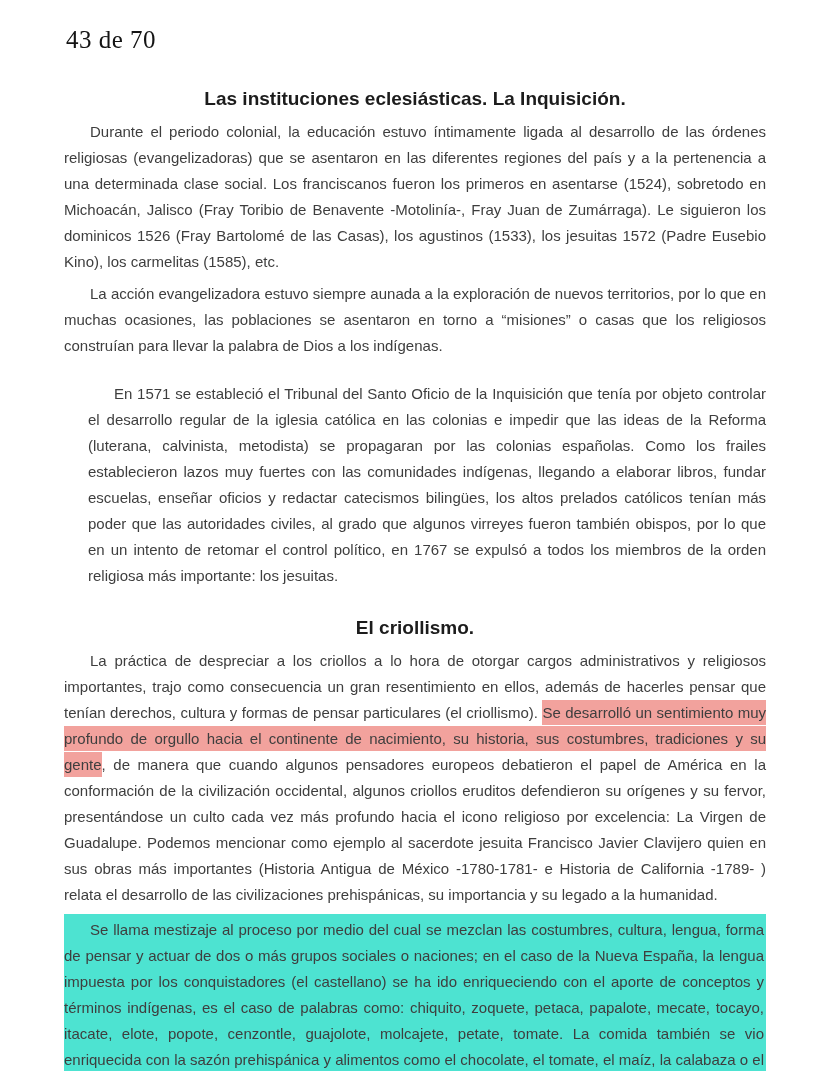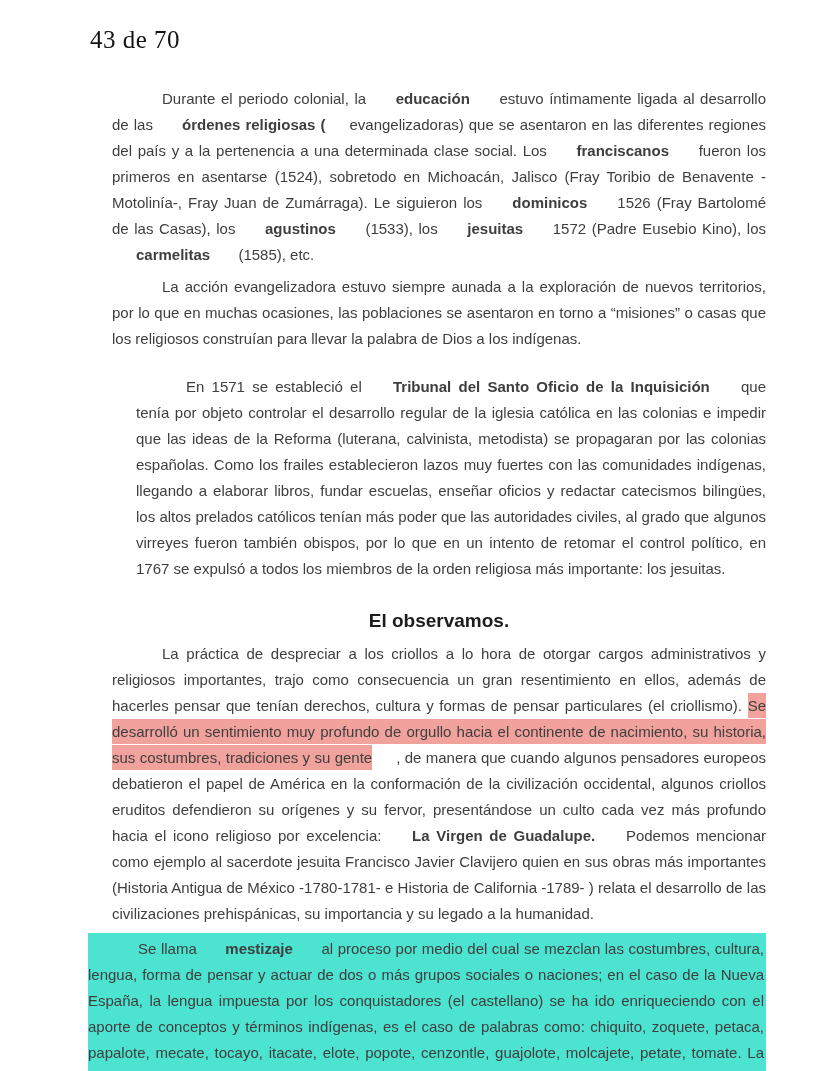--- a/index.html
+++ b/index.html
@@ -1,15 +1,15 @@
 <!DOCTYPE html>
 <html style="--hl-pink: #f2a29d; --hl-teal: #4de3d1;"><head>
 <meta charset="utf-8">
 <style>
-  * { box-sizing: border-box; padding-left: 24px; }
+  * { box-sizing: border-box; }
   html, body { margin: 0; padding: 0; }
   body {
     width: 828px;
     height: 1071px;
     background: #ffffff;
     font-family: "Liberation Sans", sans-serif;
     overflow: hidden;
   }
   .page {
     position: relative;
@@ -45,36 +45,37 @@
   .section-heading.gap-before { margin-top: 26px; }
   .para {
     margin: 0 0 6px 0;
     font-size: 15px;
     line-height: 26px;
     text-align: justify;
     text-indent: 26px;
     color: #3e3e3e;
   }
   .para.gap-large { margin-top: 22px; margin-left: 24px; }
-  .bold { font-weight: bold; }
+  .bold { font-weight: normal; }
   .hl-pink {
     background: var(--hl-pink, #f2a29d);
     padding: 4px 0;
   }
   .block-teal {
     background: var(--hl-teal, #4de3d1);
     padding: 3px 2px 3px 0;
   }
 </style>
 </head>
 <body>
 
 <div class="page">
   <div class="page-indicator">43 de 70</div>
   <div class="document-body">
+      <h2 class="section-heading">Las instituciones eclesiásticas. La Inquisición.</h2>
       <p class="para"><span>Durante el periodo colonial, la </span><span class="bold">educación</span><span> estuvo íntimamente ligada al desarrollo de las </span><span class="bold">órdenes religiosas (</span><span>evangelizadoras) que se asentaron en las diferentes regiones del país y a la pertenencia a una determinada clase social. Los </span><span class="bold">franciscanos</span><span> fueron los primeros en asentarse (1524), sobretodo en Michoacán, Jalisco (Fray Toribio de Benavente -Motolinía-, Fray Juan de Zumárraga). Le siguieron los </span><span class="bold">dominicos</span><span> 1526 (Fray Bartolomé de las Casas), los </span><span class="bold">agustinos</span><span> (1533), los </span><span class="bold">jesuitas</span><span> 1572 (Padre Eusebio Kino), los </span><span class="bold">carmelitas</span><span> (1585), etc.</span></p>
       <p class="para"><span>La acción evangelizadora estuvo siempre aunada a la exploración de nuevos territorios, por lo que en muchas ocasiones, las poblaciones se asentaron en torno a “misiones” o casas que los religiosos construían para llevar la palabra de Dios a los indígenas.</span></p>
       <p class="para gap-large"><span>En 1571 se estableció el </span><span class="bold">Tribunal del Santo Oficio de la Inquisición</span><span> que tenía por objeto controlar el desarrollo regular de la iglesia católica en las colonias e impedir que las ideas de la Reforma (luterana, calvinista, metodista) se propagaran por las colonias españolas. Como los frailes establecieron lazos muy fuertes con las comunidades indígenas, llegando a elaborar libros, fundar escuelas, enseñar oficios y redactar catecismos bilingües, los altos prelados católicos tenían más poder que las autoridades civiles, al grado que algunos virreyes fueron también obispos, por lo que en un intento de retomar el control político, en 1767 se expulsó a todos los miembros de la orden religiosa más importante: los jesuitas.</span></p>
-      <h2 class="section-heading gap-before">El observamos.</h2>
+      <h2 class="section-heading gap-before">El criollismo.</h2>
       <p class="para"><span>La práctica de despreciar a los criollos a lo hora de otorgar cargos administrativos y religiosos importantes, trajo como consecuencia un gran resentimiento en ellos, además de hacerles pensar que tenían derechos, cultura y formas de pensar particulares (el criollismo). </span><span class="hl-pink">Se desarrolló un sentimiento muy profundo de orgullo hacia el continente de nacimiento, su historia, sus costumbres, tradiciones y su gente</span><span>, de manera que cuando algunos pensadores europeos debatieron el papel de América en la conformación de la civilización occidental, algunos criollos eruditos defendieron su orígenes y su fervor, presentándose un culto cada vez más profundo hacia el icono religioso por excelencia: </span><span class="bold">La Virgen de Guadalupe.</span><span> Podemos mencionar como ejemplo al sacerdote jesuita Francisco Javier Clavijero quien en sus obras más importantes (Historia Antigua de México -1780-1781- e Historia de California -1789- ) relata el desarrollo de las civilizaciones prehispánicas, su importancia y su legado a la humanidad.</span></p>
       <p class="para block-teal"><span>Se llama </span><span class="bold">mestizaje</span><span> al proceso por medio del cual se mezclan las costumbres, cultura, lengua, forma de pensar y actuar de dos o más grupos sociales o naciones; en el caso de la Nueva España, la lengua impuesta por los conquistadores (el castellano) se ha ido enriqueciendo con el aporte de conceptos y términos indígenas, es el caso de palabras como: chiquito, zoquete, petaca, papalote, mecate, tocayo, itacate, elote, popote, cenzontle, guajolote, molcajete, petate, tomate. La comida también se vio enriquecida con la sazón prehispánica y alimentos como el chocolate, el tomate, el maíz, la calabaza o el guajolote. Las costumbres también se fusionaron y aún ahora observamos prácticas como</span></p>
     </div>
 </div>
 
 </body></html>

